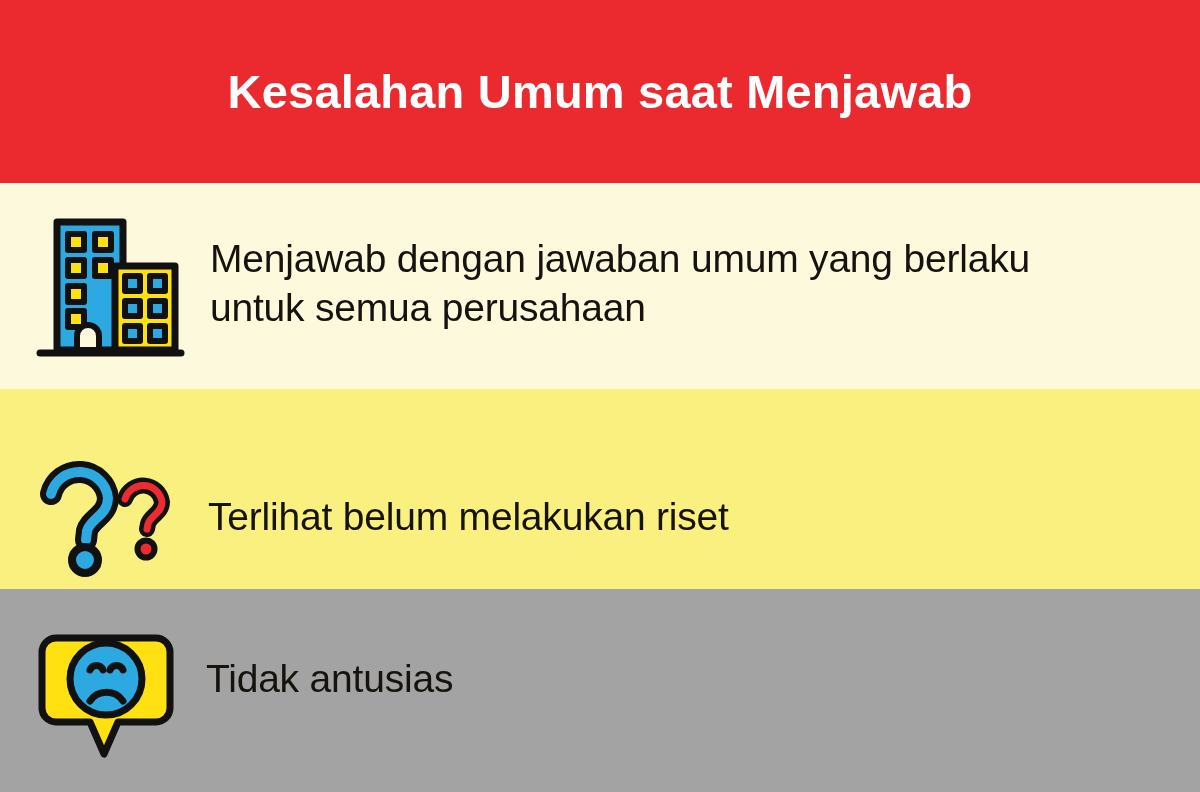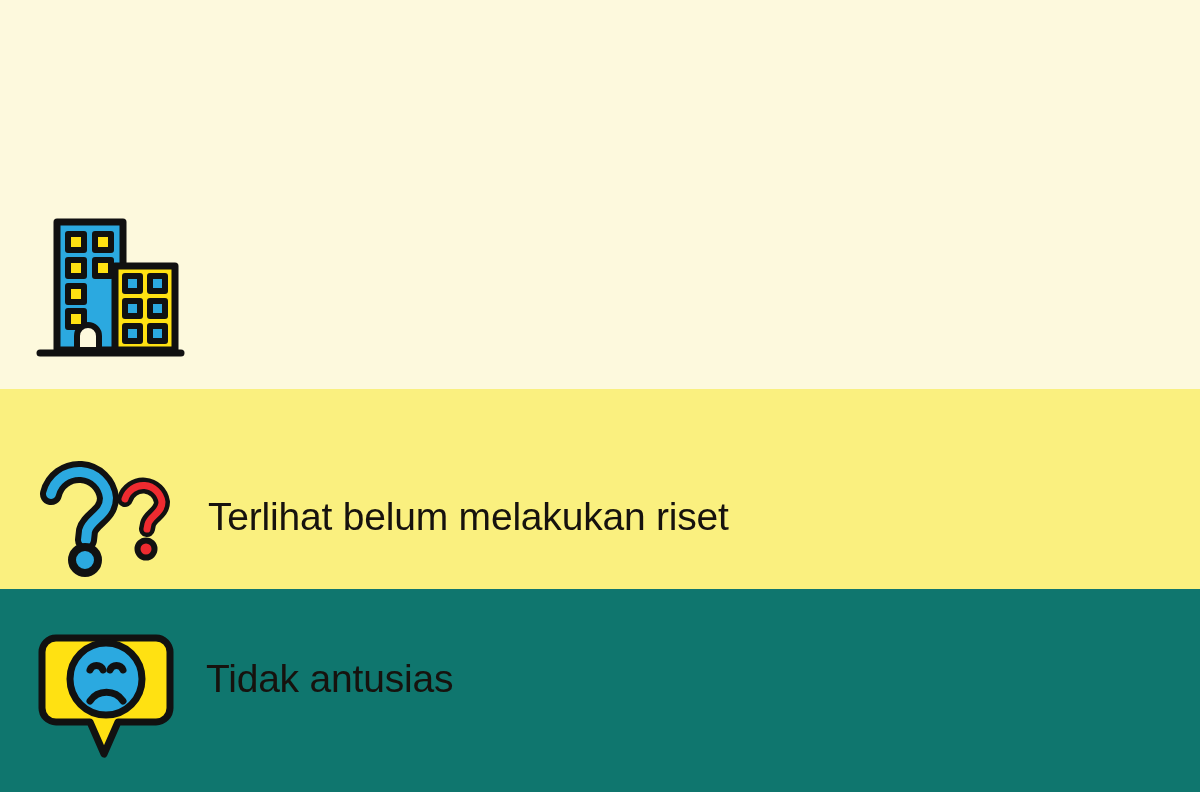--- a/index.html
+++ b/index.html
@@ -50,21 +50,21 @@
   .row {
     position: absolute;
     left: 0;
     width: 1200px;
     display: flex;
     align-items: center;
     box-sizing: border-box;
   }
   .row-1 { top: 183px;  height: 206px; background: #FDF9DD; }
   .row-2 { top: 389px;  height: 256px; background: #FAF07F; }
-  .row-3 { top: 589px;  height: 203px; background: #0f766e; }
+  .row-3 { top: 589px;  height: 203px; background: #a3a3a3; }
 
   .row-icon {
     width: 200px;
     min-width: 200px;
     display: flex;
     align-items: center;
     justify-content: center;
     position: relative;
   }
   .row-1 .row-icon { padding-left: 10px; }
@@ -84,20 +84,23 @@
   .row-1 .row-text { margin-top: -4px; }
   .row-3 .row-text { margin-top: -22px; }
 
   svg { display: block; }
 </style>
 </head>
 <body>
 
 <div class="page">
 
+  <div class="header">
+    <h1 class="header-title">Kesalahan Umum saat Menjawab</h1>
+  </div>
 
   <div class="row row-1">
     <div class="row-icon">
       <span>
         <svg width="150" height="152" viewBox="0 0 150 152" xmlns="http://www.w3.org/2000/svg">
 
           <rect x="22" y="12" width="66" height="128" fill="#2BA9E0" stroke="#111111" stroke-width="7" stroke-linejoin="round"></rect>
 
           <rect x="80" y="56" width="60" height="84" fill="#FFE112" stroke="#111111" stroke-width="7" stroke-linejoin="round"></rect>
 
@@ -116,20 +119,21 @@
           <rect x="115" y="66" width="15" height="15" fill="#2BA9E0" stroke="#111111" stroke-width="6" stroke-linejoin="round"></rect>
           <rect x="90" y="91" width="15" height="15" fill="#2BA9E0" stroke="#111111" stroke-width="6" stroke-linejoin="round"></rect>
           <rect x="115" y="91" width="15" height="15" fill="#2BA9E0" stroke="#111111" stroke-width="6" stroke-linejoin="round"></rect>
           <rect x="90" y="116" width="15" height="15" fill="#2BA9E0" stroke="#111111" stroke-width="6" stroke-linejoin="round"></rect>
           <rect x="115" y="116" width="15" height="15" fill="#2BA9E0" stroke="#111111" stroke-width="6" stroke-linejoin="round"></rect>
 
           <line x1="5" y1="143" x2="146" y2="143" stroke="#111111" stroke-width="7" stroke-linecap="round"></line>
         </svg>
       </span>
     </div>
+    <div class="row-text">Menjawab dengan jawaban umum yang berlaku untuk semua perusahaan</div>
   </div>
 
   <div class="row row-2">
     <div class="row-icon">
       <span>
         <svg width="150" height="130" viewBox="0 0 150 130" xmlns="http://www.w3.org/2000/svg">
 
           <path d="M18 42 a29 29 0 0 1 57 4 c0 17 -18 21 -21 33 l-1 9" fill="none" stroke="#111111" stroke-width="22" stroke-linecap="round" stroke-linejoin="round"></path>
           <path d="M18 42 a29 29 0 0 1 57 4 c0 17 -18 21 -21 33 l-1 9" fill="none" stroke="#2BA9E0" stroke-width="10" stroke-linecap="round" stroke-linejoin="round"></path>
           <circle cx="52" cy="108" r="13" fill="#2BA9E0" stroke="#111111" stroke-width="8"></circle>

